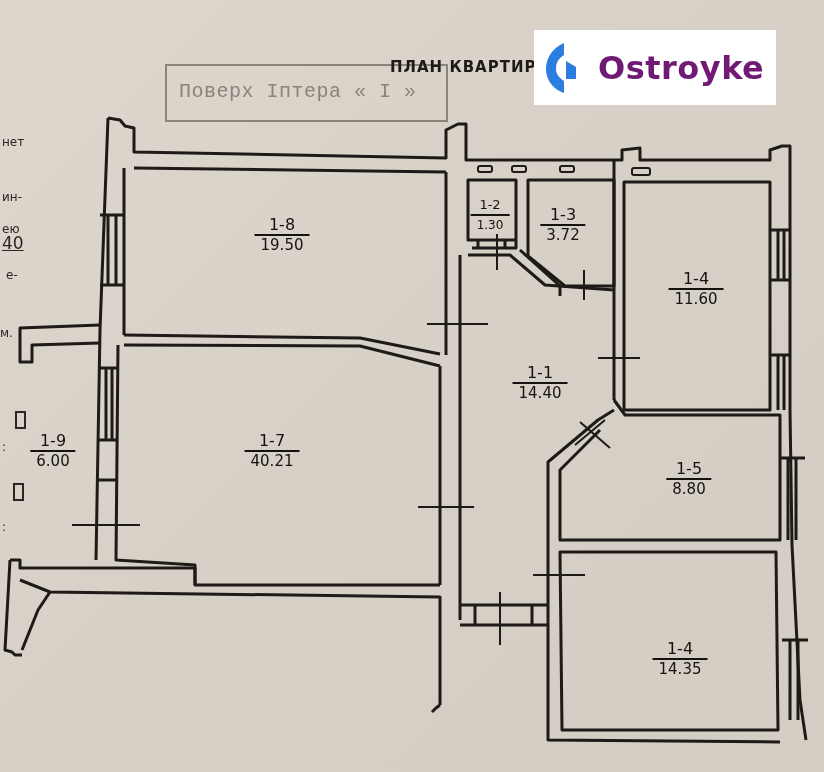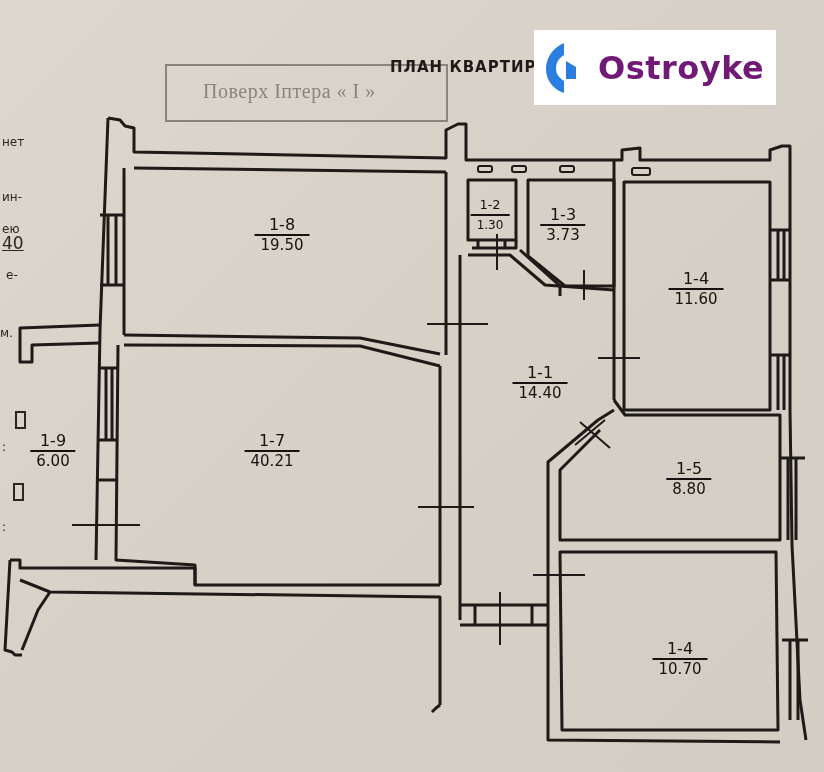--- a/index.html
+++ b/index.html
@@ -1,20 +1,20 @@
 <!DOCTYPE html>
 <html><head>
 <meta charset="utf-8">
 <style>
   html, body { margin:0; padding:0; }
   body { width:824px; height:772px; overflow:hidden; background:#d9d3ca; font-family:"DejaVu Sans", sans-serif; }
   .page { position:relative; width:824px; height:772px; background:linear-gradient(135deg,#ddd7ce 0%,#d6d0c6 50%,#d3cdc3 100%); }
   svg.plan { position:absolute; left:0; top:0; }
   .stamp { position:absolute; left:165px; top:64px; width:283px; height:58px; border:2px solid #8a847c; box-sizing:border-box; }
-  .stamp-text { position:absolute; left:12px; top:14px; font-family:Liberation Serif, serif; font-size:20px; color:#8a847c; letter-spacing:0.5px; white-space:nowrap;margin-left:24px; }
+  .stamp-text { position:absolute; left:12px; top:14px; font-family:Liberation Mono, monospace; font-size:20px; color:#8a847c; letter-spacing:0.5px; white-space:nowrap; }
   .plan-title { position:absolute; left:362px; top:58px; font-family:"DejaVu Sans", sans-serif; font-weight:bold; font-size:15px; color:#1d1a17; letter-spacing:1px; white-space:nowrap;margin-left:28px; }
   .logo { position:absolute; left:534px; top:30px; width:242px; height:75px; background:#ffffff; display:flex; align-items:center; }
   .logo-mark { margin-left:10px; width:34px; height:54px; }
   .logo-text { margin-left:20px; font-family:"DejaVu Sans", sans-serif; font-weight:bold; font-size:32px; color:#701a75; letter-spacing:0.5px; }
   .margin-text { position:absolute; font-family:"DejaVu Sans", sans-serif; font-size:12px; color:#2a2622; white-space:nowrap; }
   .room-label { position:absolute; text-align:center; font-family:"DejaVu Sans", sans-serif; color:#15120f; transform:translateX(-50%); }
   .room-id { font-size:16px; line-height:18px; padding:0 6px; }
   .room-area { font-size:15px; line-height:18px; border-top:2px solid #15120f; padding:0 6px; }
 </style>
 </head>
@@ -130,33 +130,33 @@
   <div class="room-label" style="left:540px;top:364px">
     <div class="room-id">1-1</div>
     <div class="room-area">14.40</div>
   </div>
   <div class="room-label" style="left:490px;top:196px">
     <div class="room-id" style="font-size:13px">1-2</div>
     <div class="room-area" style="font-size:12px">1.30</div>
   </div>
   <div class="room-label" style="left:563px;top:206px">
     <div class="room-id">1-3</div>
-    <div class="room-area">3.73</div>
+    <div class="room-area">3.72</div>
   </div>
   <div class="room-label" style="left:696px;top:270px">
     <div class="room-id">1-4</div>
     <div class="room-area">11.60</div>
   </div>
   <div class="room-label" style="left:689px;top:460px">
     <div class="room-id">1-5</div>
     <div class="room-area">8.80</div>
   </div>
   <div class="room-label" style="left:680px;top:640px">
     <div class="room-id">1-4</div>
-    <div class="room-area">10.70</div>
+    <div class="room-area">14.35</div>
   </div>
   <div class="room-label" style="left:272px;top:432px">
     <div class="room-id">1-7</div>
     <div class="room-area">40.21</div>
   </div>
   <div class="room-label" style="left:282px;top:216px">
     <div class="room-id">1-8</div>
     <div class="room-area">19.50</div>
   </div>
   <div class="room-label" style="left:53px;top:432px">

